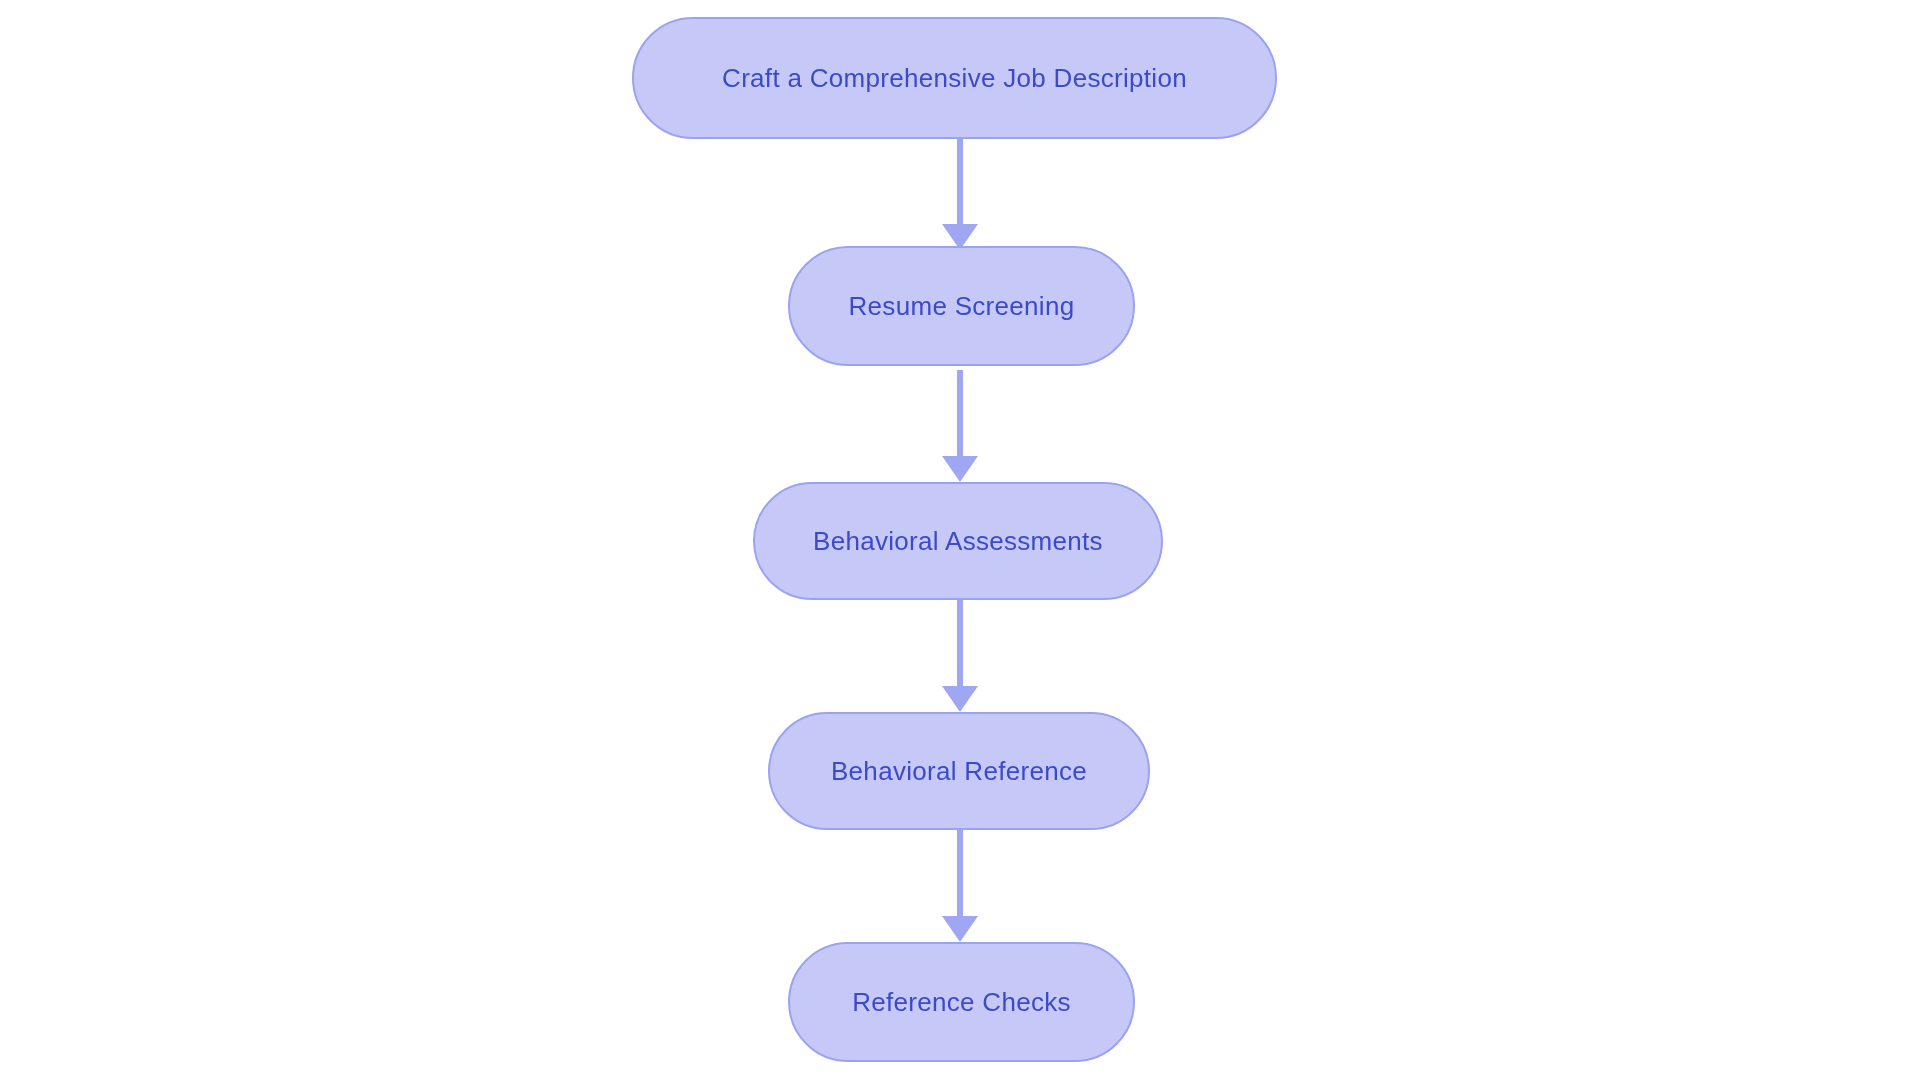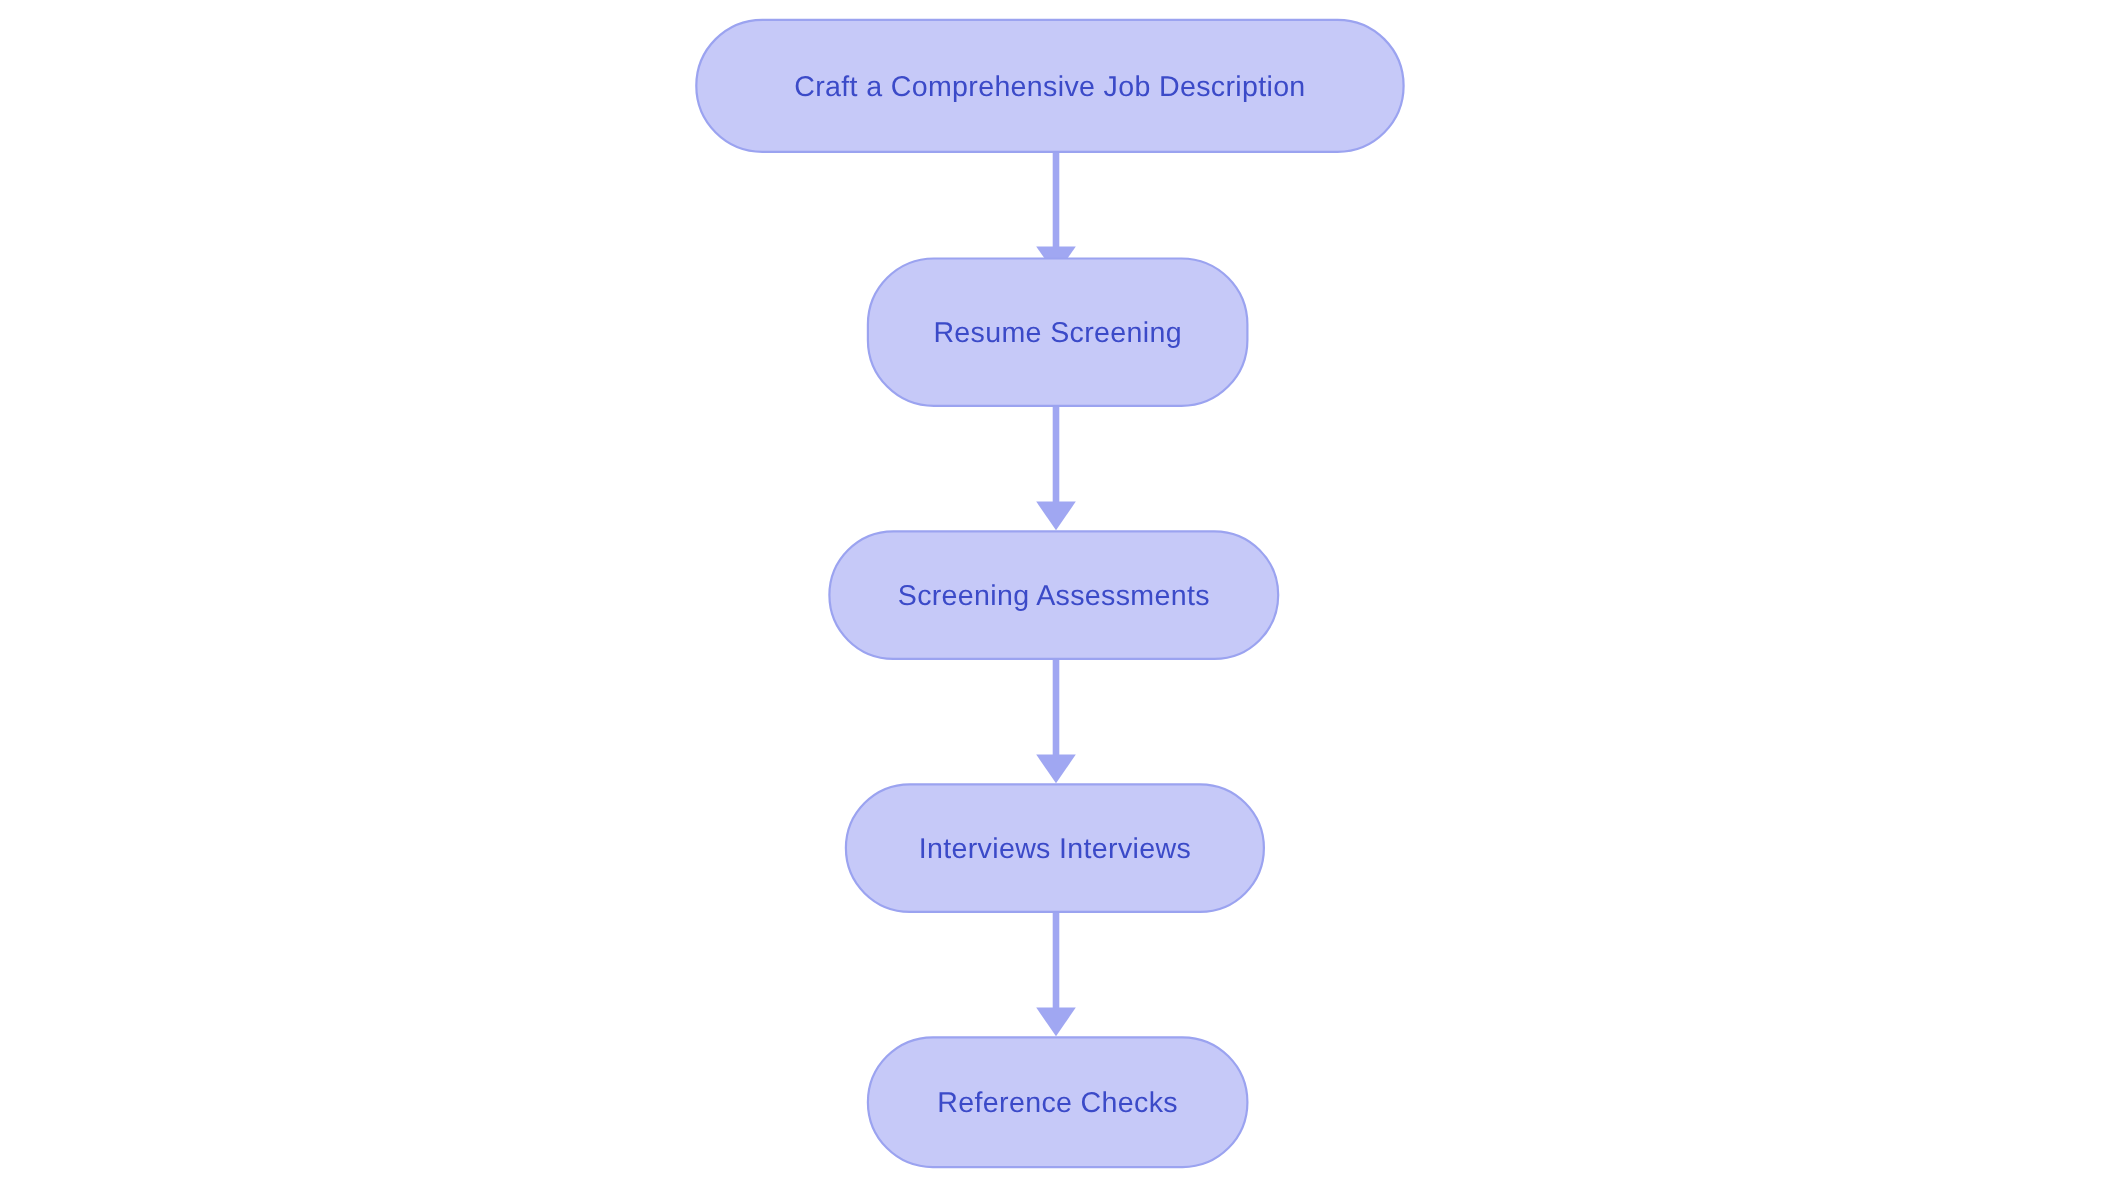--- a/index.html
+++ b/index.html
@@ -29,21 +29,21 @@
     background: var(--node-fill);
     border: 2px solid var(--node-border);
     border-radius: 61px;
     color: var(--node-text);
     font-size: 26px;
     letter-spacing: 0.3px;
     text-align: center;
     white-space: nowrap;
   }
   .node-1 { left: 632px; top: 17px;  width: 645px; height: 122px; }
-  .node-2 { left: 788px; top: 234px; width: 347px; height: 136px; }
+  .node-2 { left: 788px; top: 246px; width: 347px; height: 120px; }
   .node-3 { left: 753px; top: 482px; width: 410px; height: 118px; }
   .node-4 { left: 768px; top: 712px; width: 382px; height: 118px; }
   .node-5 { left: 788px; top: 942px; width: 347px; height: 120px; }
   .arrow {
     position: absolute;
     left: 942px;
     width: 36px;
   }
   .arrow-1 { top: 139px; height: 111px; }
   .arrow-2 { top: 370px; height: 112px; }
@@ -82,30 +82,30 @@
   <div class="flow-node node-2">
     <span>Resume Screening</span>
   </div>
 
   <div class="arrow arrow-2">
     <div class="shaft"></div>
     <div class="head"></div>
   </div>
 
   <div class="flow-node node-3">
-    <span>Screening Assessments</span>
+    <span>Behavioral Assessments</span>
   </div>
 
   <div class="arrow arrow-3">
     <div class="shaft"></div>
     <div class="head"></div>
   </div>
 
   <div class="flow-node node-4">
-    <span>Interviews Interviews</span>
+    <span>Behavioral Reference</span>
   </div>
 
   <div class="arrow arrow-4">
     <div class="shaft"></div>
     <div class="head"></div>
   </div>
 
   <div class="flow-node node-5">
     <span>Reference Checks</span>
   </div>

